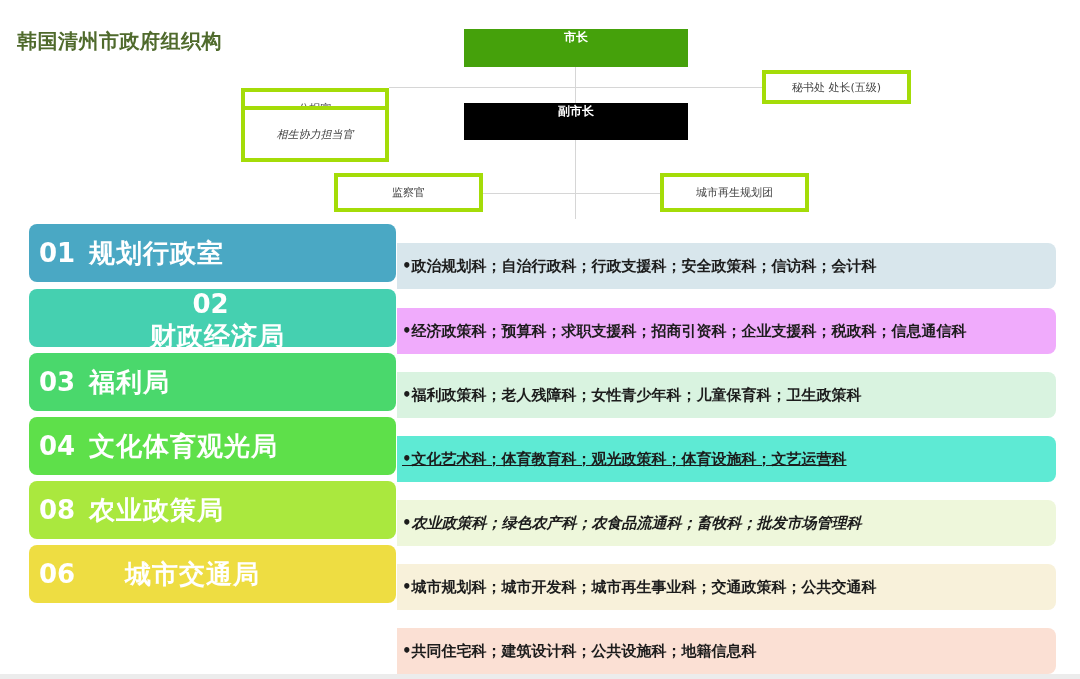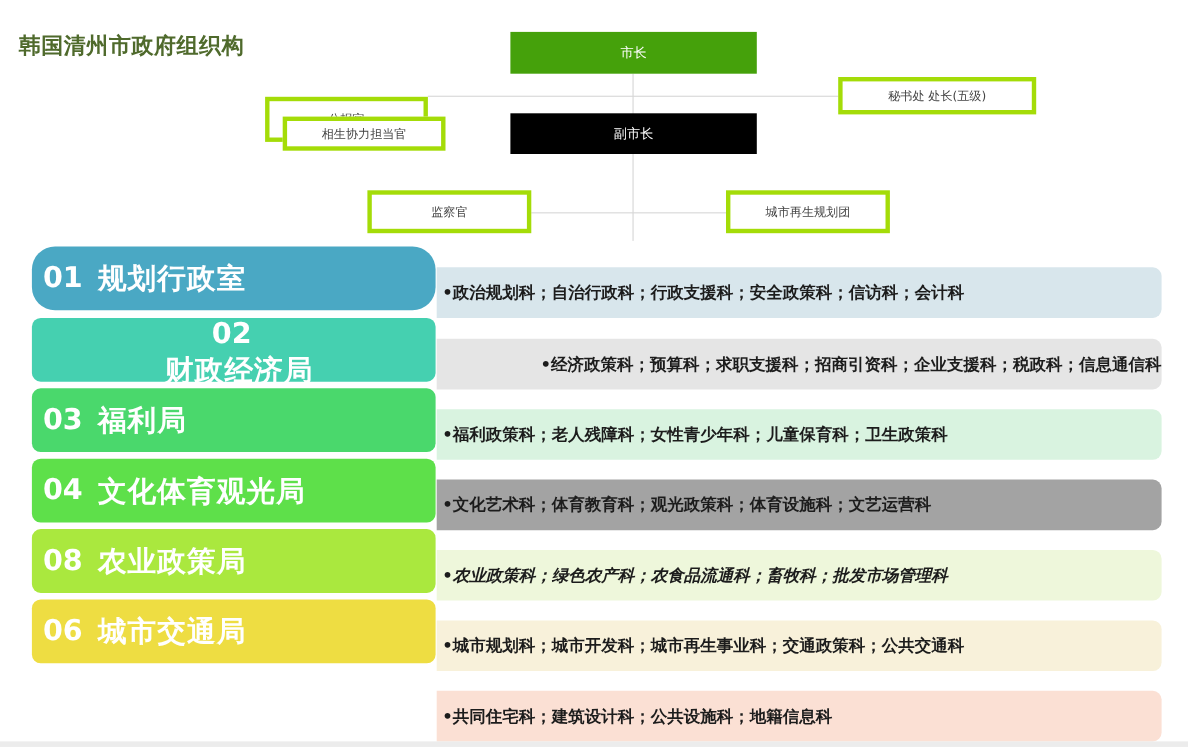--- a/index.html
+++ b/index.html
@@ -7,22 +7,22 @@
     width: 1080px; height: 679px; position: relative; overflow: hidden;
     background: #ffffff;
     font-family: "DejaVu Sans", "Liberation Sans", sans-serif;
   }
   .title {
     position: absolute; left: 17px; top: 28px;
     font-size: 20px; font-weight: bold; color: #4f6a2c; letter-spacing: 0.5px;
   }
   .line { position: absolute; background: #d6d6d6; }
   .box-solid {
-    position: absolute; display: flex; align-items: center; justify-content: center;
-    color: #ffffff; font-size: 12px; font-weight: normal;
+    position: absolute; display: flex; justify-content: center;
+    color: #ffffff; font-size: 12px; font-weight: bold;
   }
   .box-outline {
     position: absolute; box-sizing: border-box; border: 4px solid #a4dc08;
     background: #ffffff; display: flex; align-items: center; justify-content: center;
     font-size: 11px; color: #444444;
   }
   .row { position: absolute; left: 29px; width: 1027px; height: 58px; }
   .row-label {
     position: absolute; left: 0; top: 0; width: 367px; height: 58px;
     border-radius: 8px; display: flex; align-items: center; box-sizing: border-box;
@@ -49,85 +49,85 @@
 <div class="box-solid" style="left:464px; top:29px; width:224px; height:38px; background:#45a10b;">
   <span>市长</span>
 </div>
 <div class="box-solid" style="left:464px; top:103px; width:224px; height:37px; background:#000000;">
   <span>副市长</span>
 </div>
 
 <div class="box-outline" style="left:241px; top:68px; width:148px; height:41px;margin-top:20px;">
   <span>公报官</span>
 </div>
-<div class="box-outline" style="left:257px; top:106px; width:148px; height:31px;">
+<div class="box-outline" style="left:241px; top:106px; width:148px; height:56px;font-style:italic;">
   <span>相生协力担当官</span>
 </div>
-<div class="box-outline" style="left:762px; top:70px; width:180px; height:34px;">
+<div class="box-outline" style="left:762px; top:70px; width:149px; height:34px;">
   <span>秘书处 处长(五级)</span>
 </div>
 <div class="box-outline" style="left:334px; top:173px; width:149px; height:39px;">
   <span>监察官</span>
 </div>
 <div class="box-outline" style="left:660px; top:173px; width:149px; height:39px;">
   <span>城市再生规划团</span>
 </div>
 
 <div class="row" style="top:224px;">
-  <div class="row-label" style="background:#4aa8c4;border-radius:21px;">
+  <div class="row-label" style="background:#4aa8c4;">
     <span class="row-num">01</span>
     <span class="row-name">规划行政室</span>
   </div>
   <div class="row-detail" style="background:#d8e6ec;">
     <span>•政治规划科；自治行政科；行政支援科；安全政策科；信访科；会计科</span>
   </div>
 </div>
 
 <div class="row" style="top:289px;">
   <div class="row-label" style="background:#45d0b0;flex-direction:column;">
     <span class="row-num">02</span>
     <span class="row-name">财政经济局</span>
   </div>
-  <div class="row-detail" style="background:#e5e5e5;justify-content:flex-end;">
+  <div class="row-detail" style="background:#f0abfc;">
     <span>•经济政策科；预算科；求职支援科；招商引资科；企业支援科；税政科；信息通信科</span>
   </div>
 </div>
 
 <div class="row" style="top:353px;">
   <div class="row-label" style="background:#4ad86c;">
     <span class="row-num">03</span>
     <span class="row-name">福利局</span>
   </div>
   <div class="row-detail" style="background:#d9f3e0;">
     <span>•福利政策科；老人残障科；女性青少年科；儿童保育科；卫生政策科</span>
   </div>
 </div>
 
 <div class="row" style="top:417px;">
   <div class="row-label" style="background:#5ee04a;">
     <span class="row-num">04</span>
     <span class="row-name">文化体育观光局</span>
   </div>
-  <div class="row-detail" style="background:#a3a3a3;">
+  <div class="row-detail" style="background:#5eead4;text-decoration:underline;">
     <span>•文化艺术科；体育教育科；观光政策科；体育设施科；文艺运营科</span>
   </div>
 </div>
 
 <div class="row" style="top:481px;">
   <div class="row-label" style="background:#aae83e;">
     <span class="row-num">08</span>
     <span class="row-name">农业政策局</span>
   </div>
   <div class="row-detail" style="background:#eef7db;font-style:italic;">
     <span>•农业政策科；绿色农产科；农食品流通科；畜牧科；批发市场管理科</span>
   </div>
 </div>
 
 <div class="row" style="top:545px;">
-  <div class="row-label" style="background:#eedd42;">
+  <div class="row-label" style="background:#eedd42;gap:36px;">
     <span class="row-num">06</span>
     <span class="row-name">城市交通局</span>
   </div>
   <div class="row-detail" style="background:#f8f1da;">
     <span>•城市规划科；城市开发科；城市再生事业科；交通政策科；公共交通科</span>
   </div>
 </div>
 
 <div class="row" style="top:609px;">
   <div class="row-detail" style="background:#fbe0d4;">

